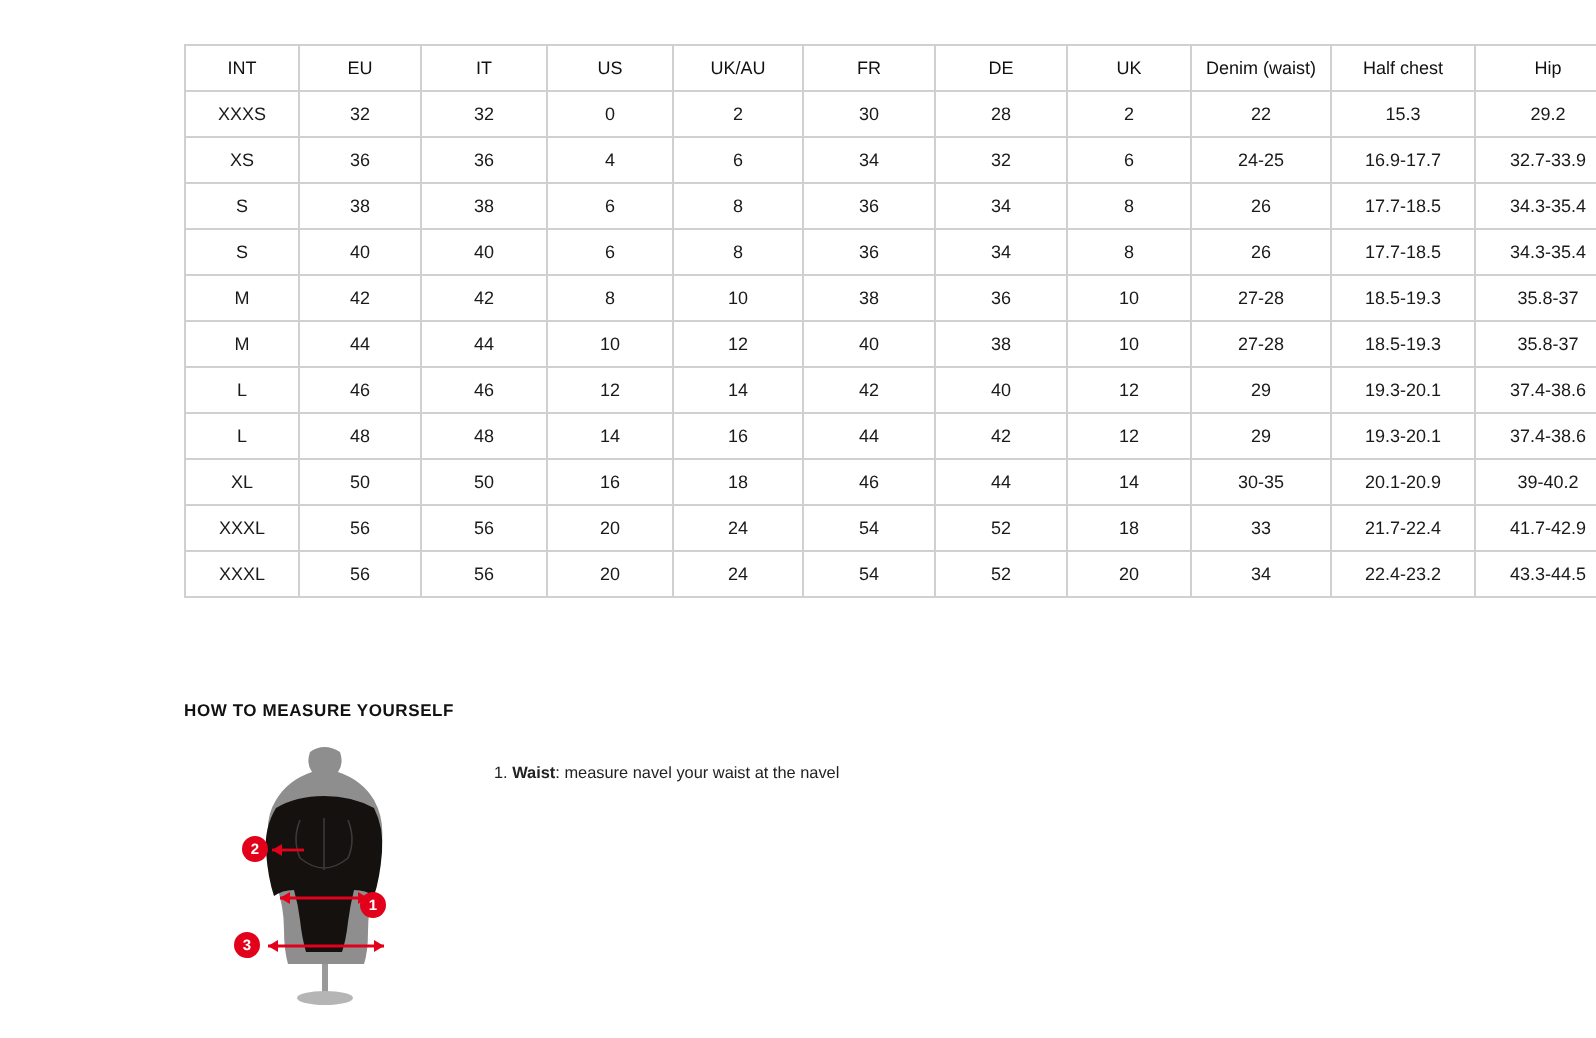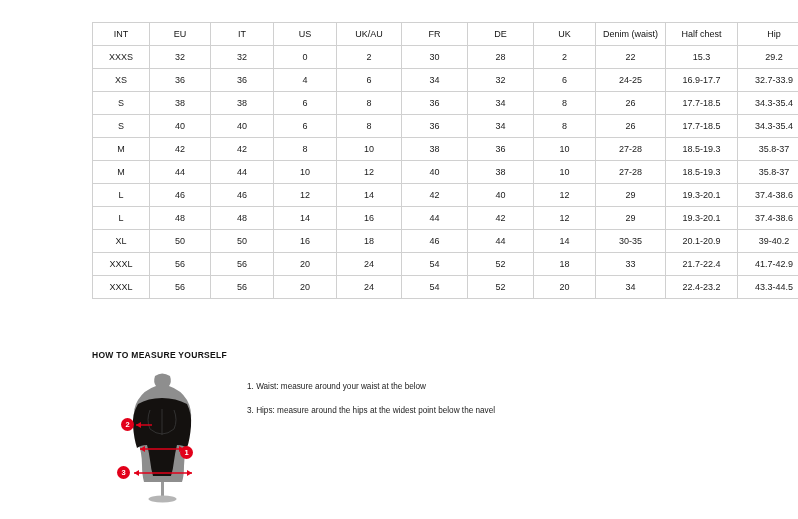--- a/index.html
+++ b/index.html
@@ -92,21 +92,21 @@
     margin-left: 10px;
     padding-top: 12px;
     flex: 1 1 auto;
   }
   .note {
     font-size: 8.2px;
     color: #222;
     margin-bottom: 14px;
     line-height: 1.2;
   }
-  .note b { font-weight: normal; }
+  .note b { font-weight: bold; }
 
   
   .marker {
     position: absolute;
     width: 13px;
     height: 13px;
     border-radius: 50%;
     background: #e2001a;
     color: #ffffff;
     font-size: 7.5px;
@@ -333,24 +333,20 @@
           <path d="M100 103 l-5 -3 l0 6 z" fill="#e2001a"></path>
         </svg>
         <div class="marker m1">1</div>
         <div class="marker m2">2</div>
         <div class="marker m3">3</div>
       </div>
 
       <div class="notes">
         <div class="note">
           <span>1.</span>
-          <b>Waist</b><span>: measure around your waist at the below</span>
-        </div>
-        <div class="note">
-          <span>3.</span>
-          <b>Hips</b><span>: measure around the hips at the widest point below the navel</span>
+          <b>Waist</b><span>: measure navel your waist at the navel</span>
         </div>
       </div>
 
     </div>
   </div>
 
 </div>
 
 </body></html>

